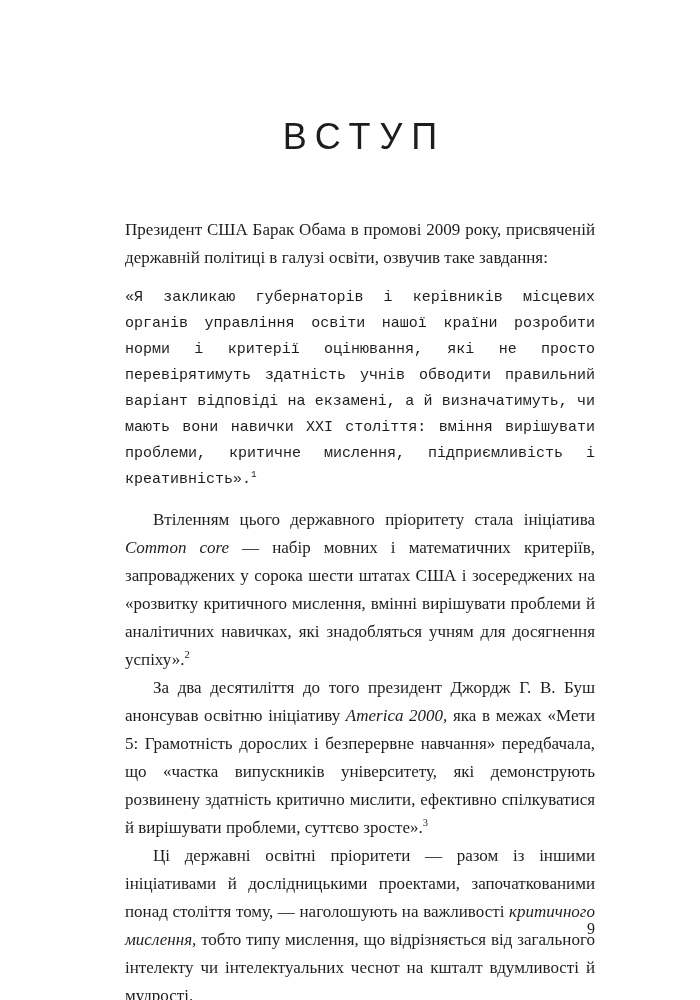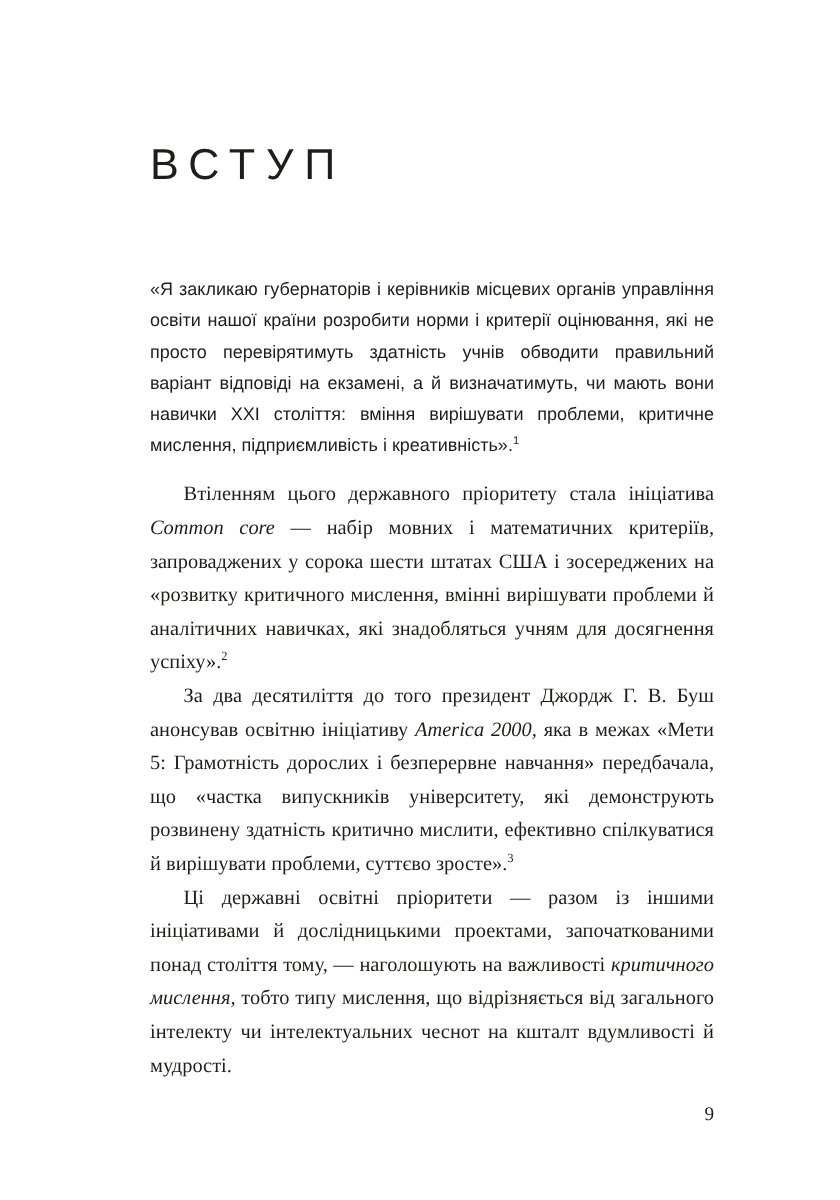--- a/index.html
+++ b/index.html
@@ -18,21 +18,21 @@
     width: 700px;
     height: 1000px;
     background: #ffffff;
     overflow: hidden;
   }
   .title-row {
     position: absolute;
     top: 116px;
     left: 125px;
     width: 470px;
-    text-align: left;
+    text-align: center;
   }
   .chapter-title {
     margin: 0;
     font-family: "Liberation Sans", sans-serif;
     font-weight: 400;
     font-size: 36px;
     letter-spacing: 9px;
     margin-right: -9px;
     color: #1d1d1b;
   }
@@ -48,21 +48,21 @@
     line-height: 28px;
     text-align: justify;
     color: #1d1d1b;
   }
   .para-indent {
     text-indent: 28px;
   }
   .quote {
     margin: 13px 0 13px 0;
     padding: 0;
-    font-family: Liberation Sans, sans-serif;
+    font-family: Liberation Mono, monospace;
     font-size: 15px;
     line-height: 26px;
     text-align: justify;
     color: #1d1d1b;
   }
   sup {
     font-size: 0.62em;
     line-height: 0;
     vertical-align: super;
   }
@@ -83,20 +83,21 @@
 </head>
 <body>
 
 <div class="page">
 
   <header class="title-row">
     <h1 class="chapter-title">ВСТУП</h1>
   </header>
 
   <main class="text-block">
+    <p class="para"><span>Президент США Барак Обама в промові 2009 року, присвяченій державній політиці в галузі освіти, озвучив таке завдання:</span></p>
 
     <blockquote class="quote"><span>«Я закликаю губернаторів і керівників місцевих органів управління освіти нашої країни розробити норми і критерії оцінювання, які не просто перевірятимуть здатність учнів обводити правильний варіант відповіді на екзамені, а й визначатимуть, чи мають вони навички XXI століття: вміння вирішувати проблеми, критичне мислення, підприємливість і креативність».</span><sup>1</sup></blockquote>
 
     <p class="para para-indent"><span>Втіленням цього державного пріоритету стала ініціатива </span><em>Common core</em><span> — набір мовних і математичних критеріїв, запроваджених у сорока шести штатах США і зосереджених на «розвитку критичного мислення, вмінні вирішувати проблеми й аналітичних навичках, які знадобляться учням для досягнення успіху».</span><sup>2</sup></p>
 
     <p class="para para-indent"><span>За два десятиліття до того президент Джордж Г. В. Буш анонсував освітню ініціативу </span><em>America 2000,</em><span> яка в межах «Мети 5: Грамотність дорослих і безперервне навчання» передбачала, що «частка випускників університету, які демонструють розвинену здатність критично мислити, ефективно спілкуватися й вирішувати проблеми, суттєво зросте».</span><sup>3</sup></p>
 
     <p class="para para-indent"><span>Ці державні освітні пріоритети — разом із іншими ініціативами й дослідницькими проектами, започаткованими понад століття тому, — наголошують на важливості </span><em>критичного мислення,</em><span> тобто типу мислення, що відрізняється від загального інтелекту чи інтелектуальних чеснот на кшталт вдумливості й мудрості.</span></p>
   </main>
 

